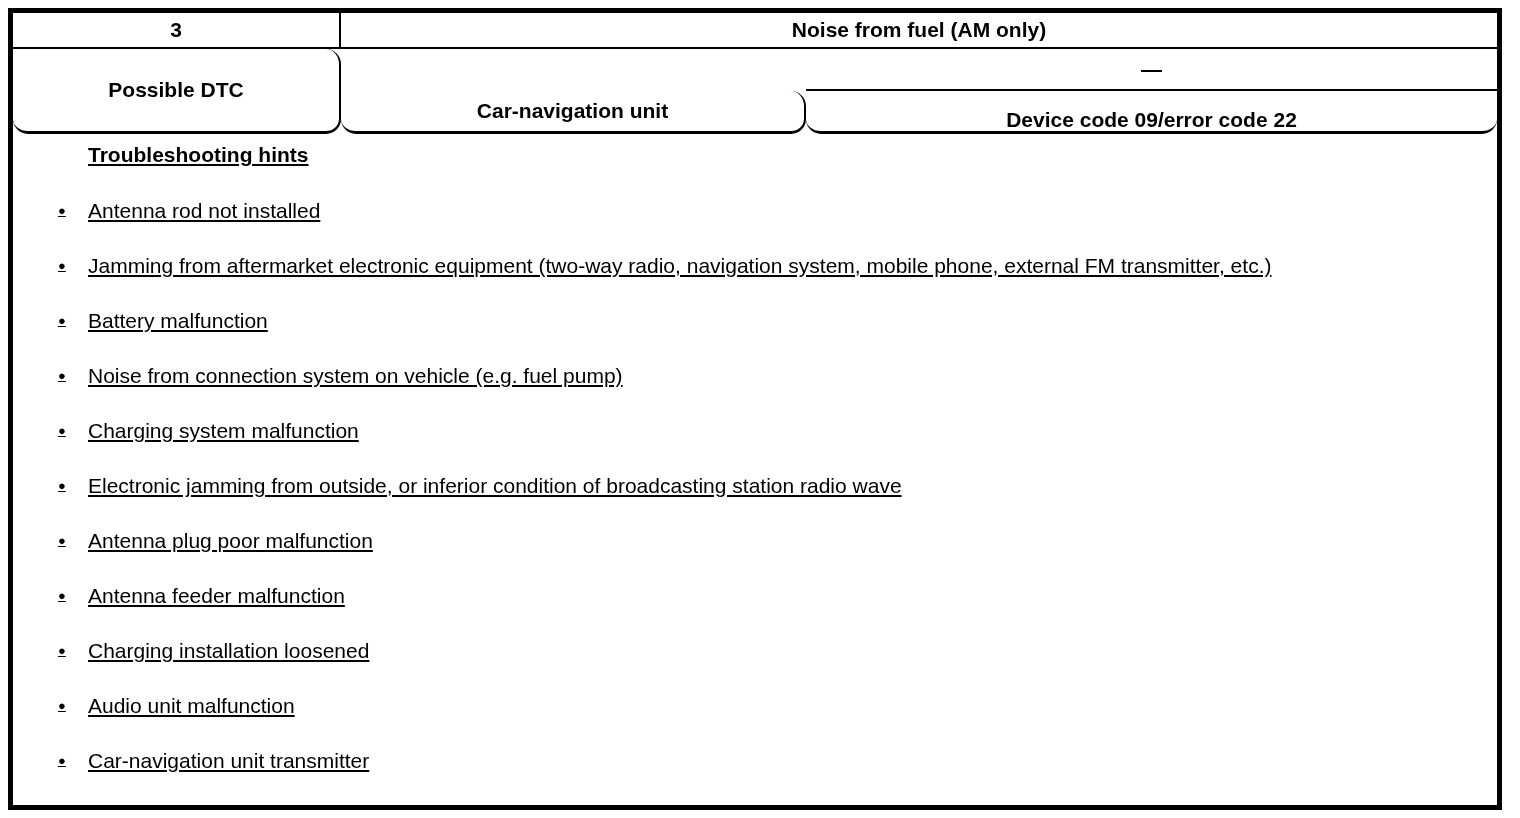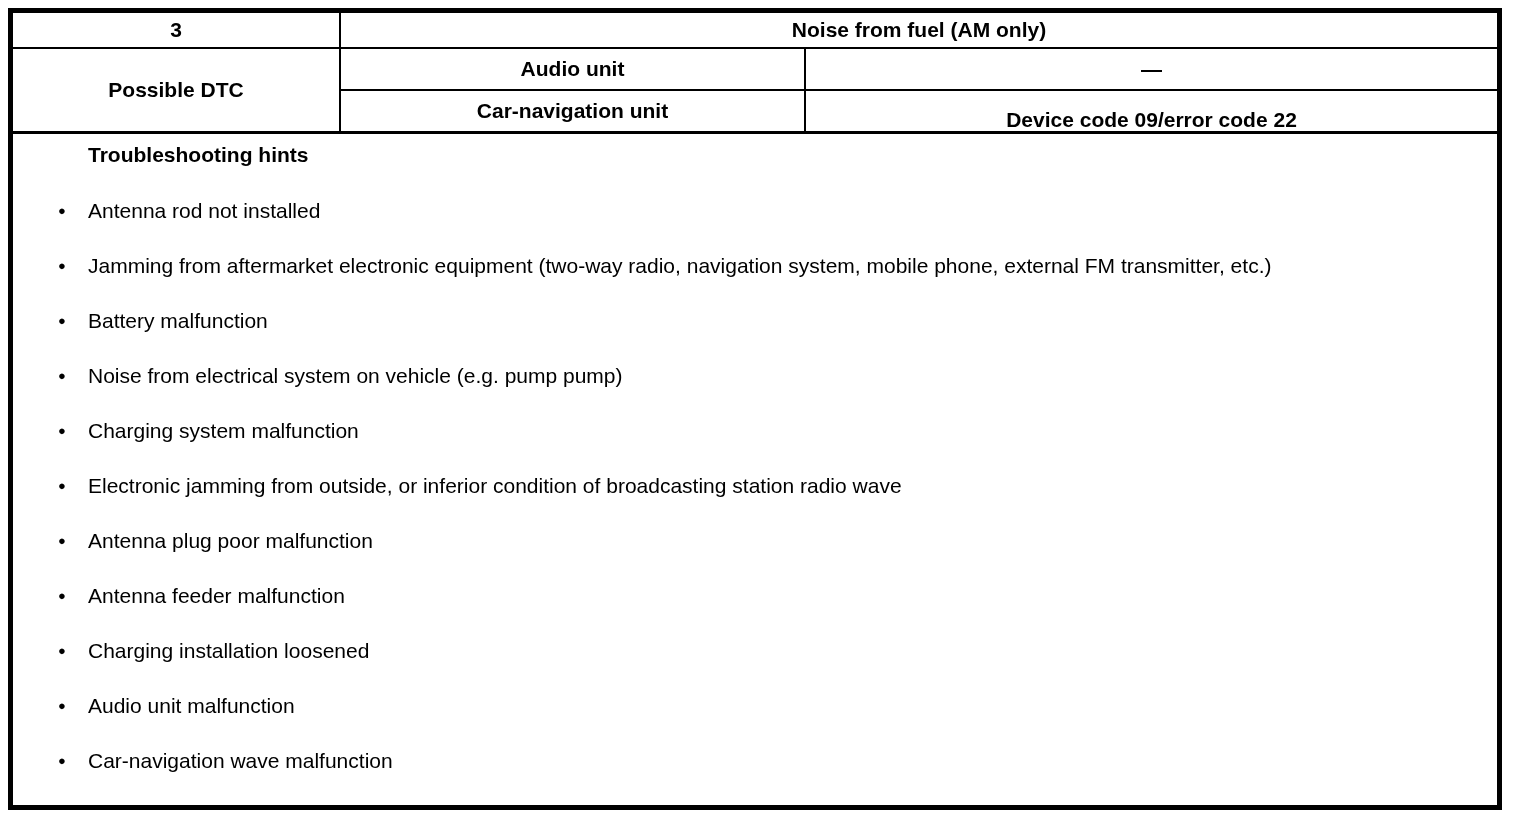--- a/index.html
+++ b/index.html
@@ -38,31 +38,32 @@
     justify-content: center;
     font-weight: bold;
     font-size: 21px;
     box-sizing: border-box;
     border-right: 2px solid #000000;
     border-bottom: 2px solid #000000;
     text-align: center;
     line-height: 1.1;
   }
   .cell.last-col { border-right: none; }
-  .cell.hdr-bottom { border-bottom: 3px solid #000000; }
+  .cell.hdr-bottom { border-bottom: 3px solid #000000; border-radius: 15px; }
   .c-a1 { grid-column: 1; grid-row: 1; }
   .c-b1 { grid-column: 2 / span 2; grid-row: 1; border-right: none; }
   .c-a2 { grid-column: 1; grid-row: 2 / span 2; }
   .c-b2 { grid-column: 2; grid-row: 2; }
   .c-c2 { grid-column: 3; grid-row: 2; }
   .c-b3 { grid-column: 2; grid-row: 3; justify-content: center; }
   .c-c3 { grid-column: 3; grid-row: 3; align-items: flex-end; }
   
   .tbody {
     padding: 0 30px 0 45px;
+    text-decoration: underline;
   }
   .hints-title {
     font-weight: bold;
     font-size: 21px;
     line-height: 26px;
     margin: 8px 0 0 30px;
   }
   ul.hints {
     list-style: none;
     margin: 28px 0 0 0;
@@ -94,23 +95,20 @@
     <div class="hdr">
       <div class="cell c-a1">
         <span>3</span>
       </div>
       <div class="cell c-b1">
         <span>Noise from fuel (AM only)</span>
       </div>
       <div class="cell c-a2 hdr-bottom">
         <span>Possible DTC</span>
       </div>
-      <div class="cell c-b2">
-        <span>Audio unit</span>
-      </div>
       <div class="cell c-c2 last-col">
         <span>—</span>
       </div>
       <div class="cell c-b3 hdr-bottom">
         <span>Car-navigation unit</span>
       </div>
       <div class="cell c-c3 last-col hdr-bottom">
         <span>Device code 09/error code 22</span>
       </div>
     </div>
@@ -125,21 +123,21 @@
         <li>
           <span class="bullet">●</span>
           <span class="hint-text">Jamming from aftermarket electronic equipment (two-way radio, navigation system, mobile phone, external FM transmitter, etc.)</span>
         </li>
         <li>
           <span class="bullet">●</span>
           <span class="hint-text">Battery malfunction</span>
         </li>
         <li>
           <span class="bullet">●</span>
-          <span class="hint-text">Noise from electrical system on vehicle (e.g. pump pump)</span>
+          <span class="hint-text">Noise from connection system on vehicle (e.g. fuel pump)</span>
         </li>
         <li>
           <span class="bullet">●</span>
           <span class="hint-text">Charging system malfunction</span>
         </li>
         <li>
           <span class="bullet">●</span>
           <span class="hint-text">Electronic jamming from outside, or inferior condition of broadcasting station radio wave</span>
         </li>
         <li>
@@ -153,19 +151,19 @@
         <li>
           <span class="bullet">●</span>
           <span class="hint-text">Charging installation loosened</span>
         </li>
         <li>
           <span class="bullet">●</span>
           <span class="hint-text">Audio unit malfunction</span>
         </li>
         <li>
           <span class="bullet">●</span>
-          <span class="hint-text">Car-navigation wave malfunction</span>
+          <span class="hint-text">Car-navigation unit transmitter</span>
         </li>
       </ul>
     </div>
 
   </div>
 </div>
 
 </body></html>

